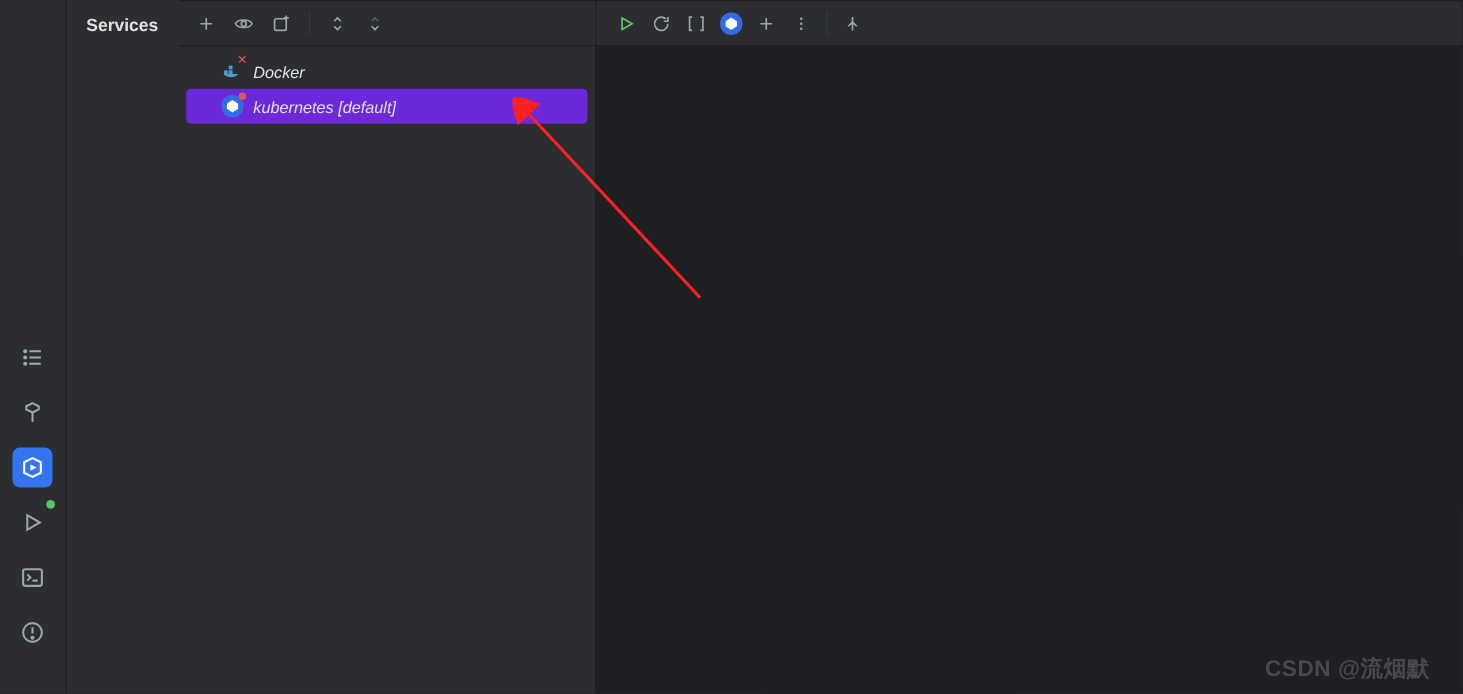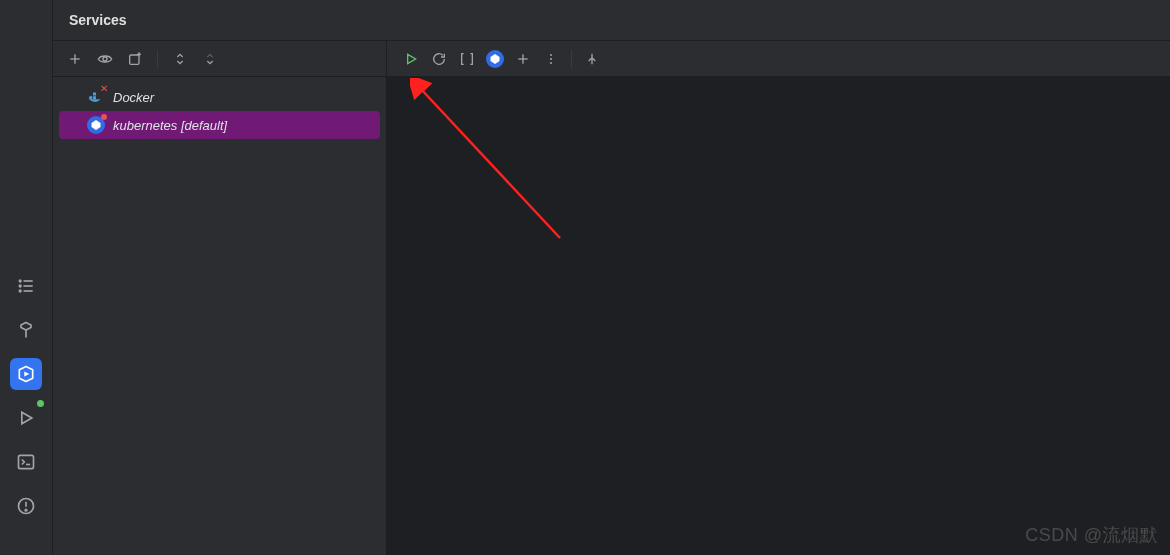--- a/index.html
+++ b/index.html
@@ -34,21 +34,21 @@
       color: #a0a3a8;
     }
     .rail-btn.active {
       background: #3574f0;
       color: #fff;
     }
     .rail-btn svg { width: 20px; height: 20px; }
     .main {
       flex: 1;
       display: flex;
-      flex-direction: column;
+      flex-direction: row;
       border-left: 1px solid #1e1f22;
     }
     .panel-header {
       height: 40px;
       display: flex;
       align-items: center;
       padding: 0 16px;
       font-weight: 600;
       color: #e0e0e0;
       font-size: 14px;
@@ -97,21 +97,21 @@
       display: flex;
       align-items: center;
       height: 28px;
       padding: 0 12px 0 28px;
       gap: 8px;
       cursor: pointer;
       border-radius: 4px;
       margin: 0 6px;
     }
     .tree-item.selected {
-      background: #701a75;
+      background: #6d28d9;
     }
     .tree-item .icon-slot {
       width: 18px;
       height: 18px;
       display: flex;
       align-items: center;
       justify-content: center;
       position: relative;
     }
     .tree-item-label {
@@ -147,25 +147,25 @@
     .annotation-arrow {
       position: absolute;
       left: 410px;
       top: 78px;
       width: 180px;
       height: 180px;
       pointer-events: none;
     }
     .watermark {
       position: absolute;
-      right: 12px;
+      right: 26px;
       bottom: 8px;
       color: rgba(200,200,200,0.25);
       font-size: 18px;
-      font-weight: 400;
+      font-weight: 700;
       pointer-events: none;
       letter-spacing: 0.5px;
     }
     .x-badge {
       position: absolute;
       top: -3px;
       right: -3px;
       width: 8px;
       height: 8px;
       color: #e55353;

